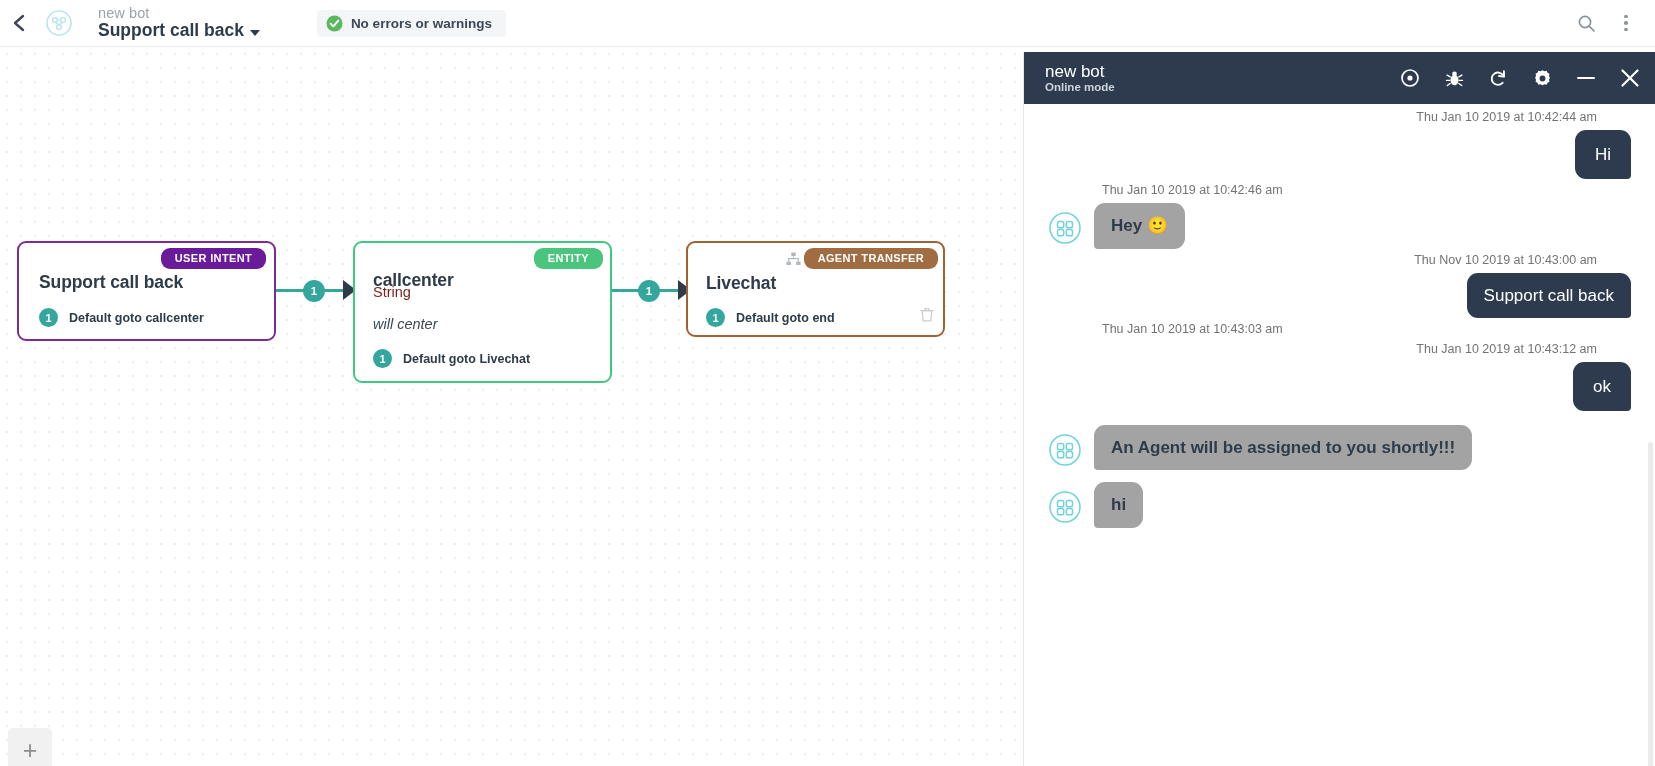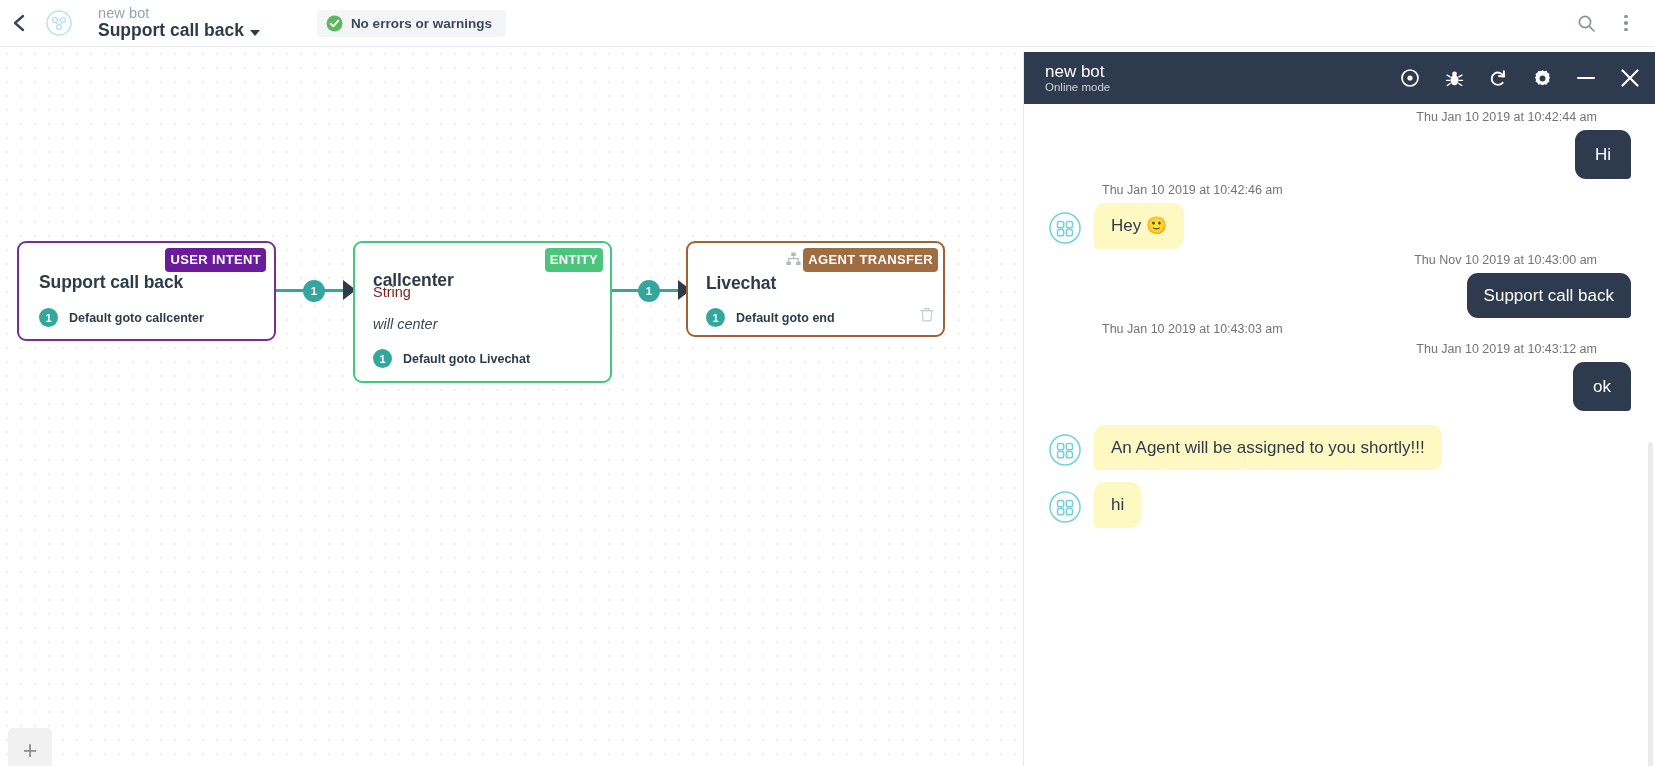--- a/index.html
+++ b/index.html
@@ -88,26 +88,26 @@
     background: #fff;
     border-radius: 9px;
     border: 2px solid #999;
   }
   .node-title {
     font-size: 17.5px; font-weight: 700; color: #2e3b49;
     letter-spacing: -.1px;
   }
   .node-badge {
     position: absolute;
-    border-radius: 4px;
+    border-radius: 9px;
     color: #fff;
-    font-size: 13px;
+    font-size: 11px;
     font-weight: 700;
     letter-spacing: .35px;
-    padding: 4px 5px 5px;
+    padding: 4px 14px 5px;
     white-space: nowrap;
   }
   .port-row {
     display: flex; align-items: center; gap: 11px;
   }
   .port-num {
     width: 19px; height: 19px; border-radius: 50%;
     background: #33a79d; color: #fff;
     font-size: 11px; font-weight: 600;
     display: flex; align-items: center; justify-content: center;
@@ -194,21 +194,21 @@
     overflow: hidden;
   }
   .chat-header {
     height: 52px; flex: 0 0 52px;
     background: #2e3b4e;
     display: flex; align-items: center;
     padding: 0 14px 0 21px;
   }
   .chat-header-titles { line-height: 1.15; }
   .chat-title { font-size: 17px; color: #ffffff; font-weight: 400; }
-  .chat-subtitle { font-size: 11.5px; color: #cdd3da; font-weight: 400; margin-top: 0; }
+  .chat-subtitle { font-size: 11.5px; color: #cdd3da; font-weight: 700; margin-top: 0; }
   .chat-header-icons {
     margin-left: auto;
     display: flex; align-items: center; gap: 22px;
   }
   .chat-header-icons .icon-btn { width: 22px; height: 22px; }
 
   .chat-body {
     flex: 1 1 auto;
     padding: 6px 24px 0 22px;
     overflow: hidden;
@@ -236,23 +236,23 @@
     font-size: 17px;
     line-height: 1.25;
     max-width: 430px;
   }
   .bubble.user {
     background: #2e3b4e; color: #ffffff;
     border-radius: 11px 11px 4px 11px;
     font-weight: 500;
   }
   .bubble.bot {
-    background: #fef9c3; color: #2e3b49;
+    background: #a3a3a3; color: #2e3b49;
     border-radius: 11px 11px 11px 4px;
-    font-weight: 400;
+    font-weight: 700;
   }
   .bubble.user.narrow { padding: 14px 20px; }
   .emoji { font-size: 17px; }
 
   .chat-scrollbar {
     position: absolute; right: 2px; top: 338px;
     width: 5px; height: 330px;
     background: #e9eaec; border-radius: 3px;
     cursor: pointer;
   }

